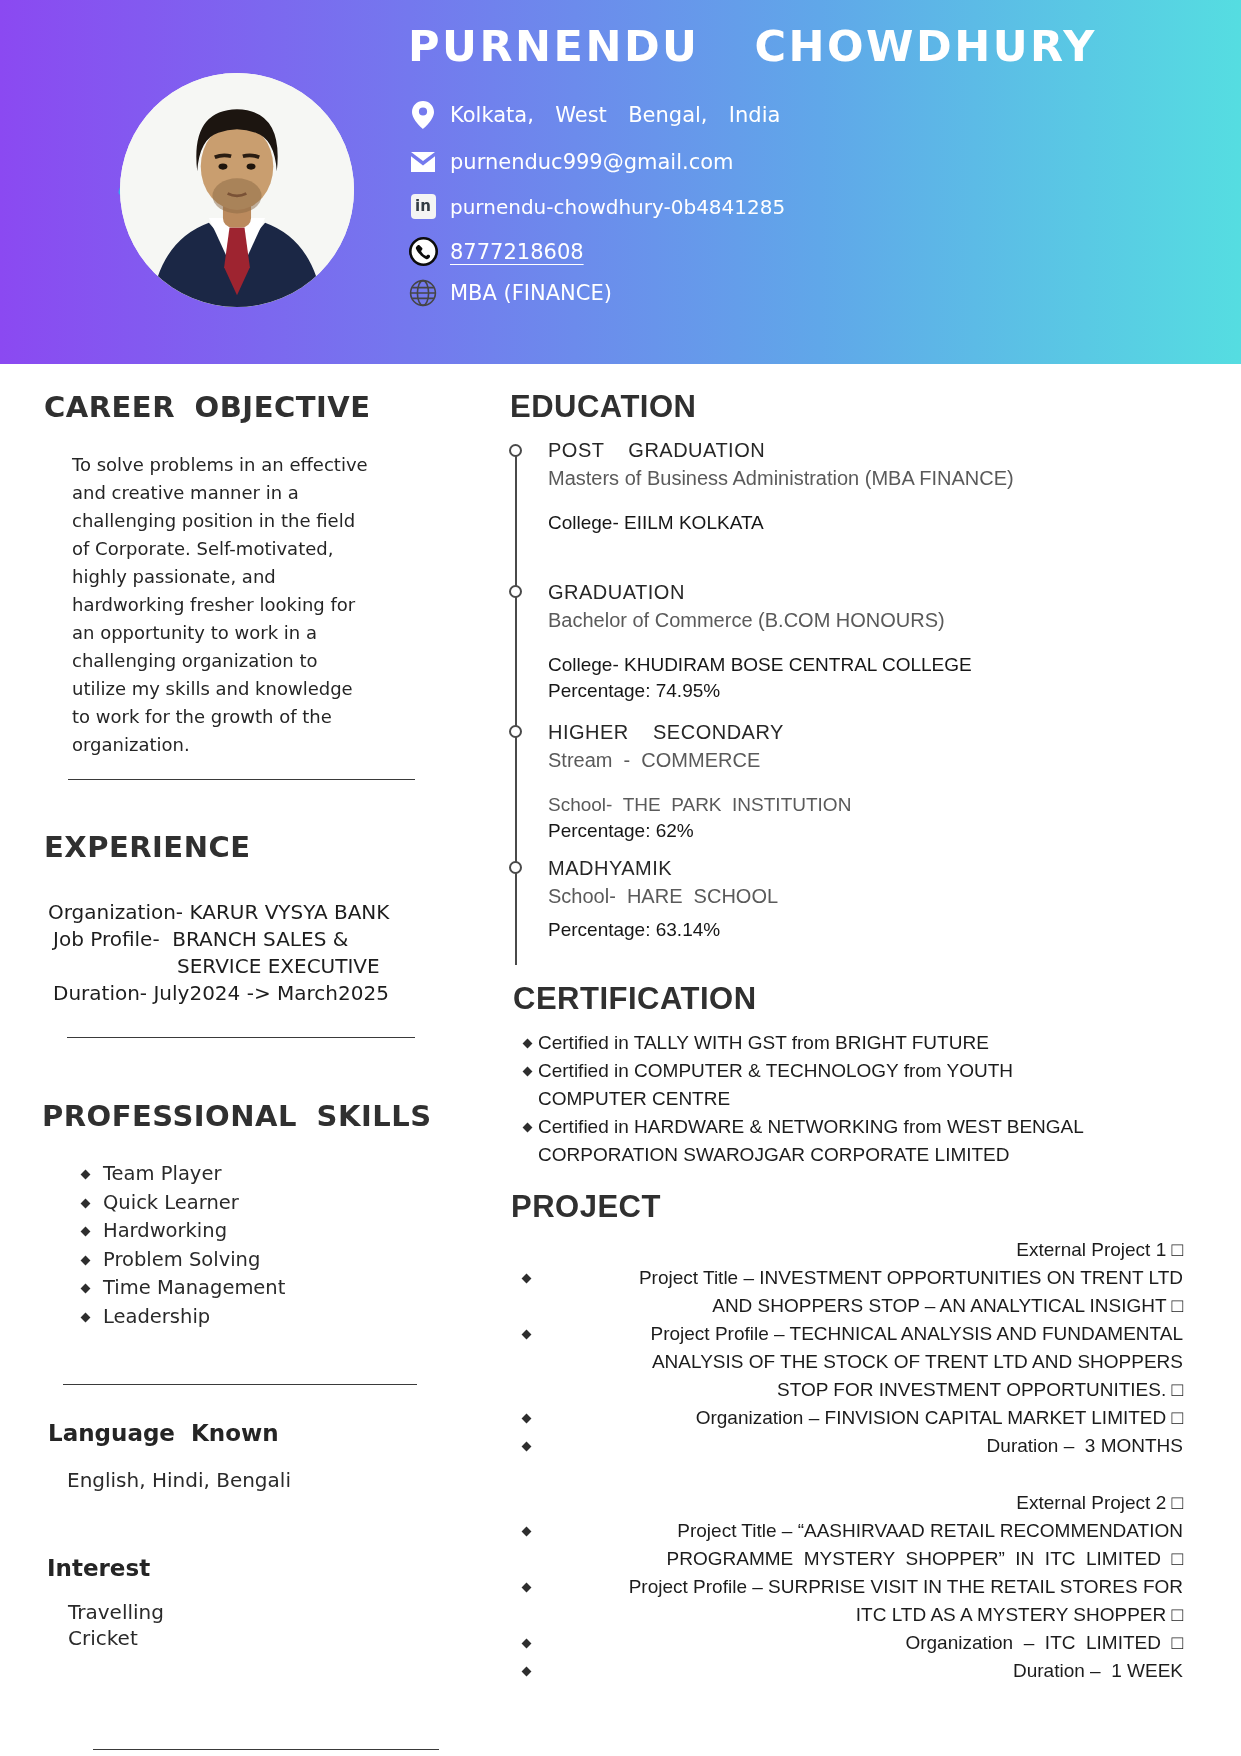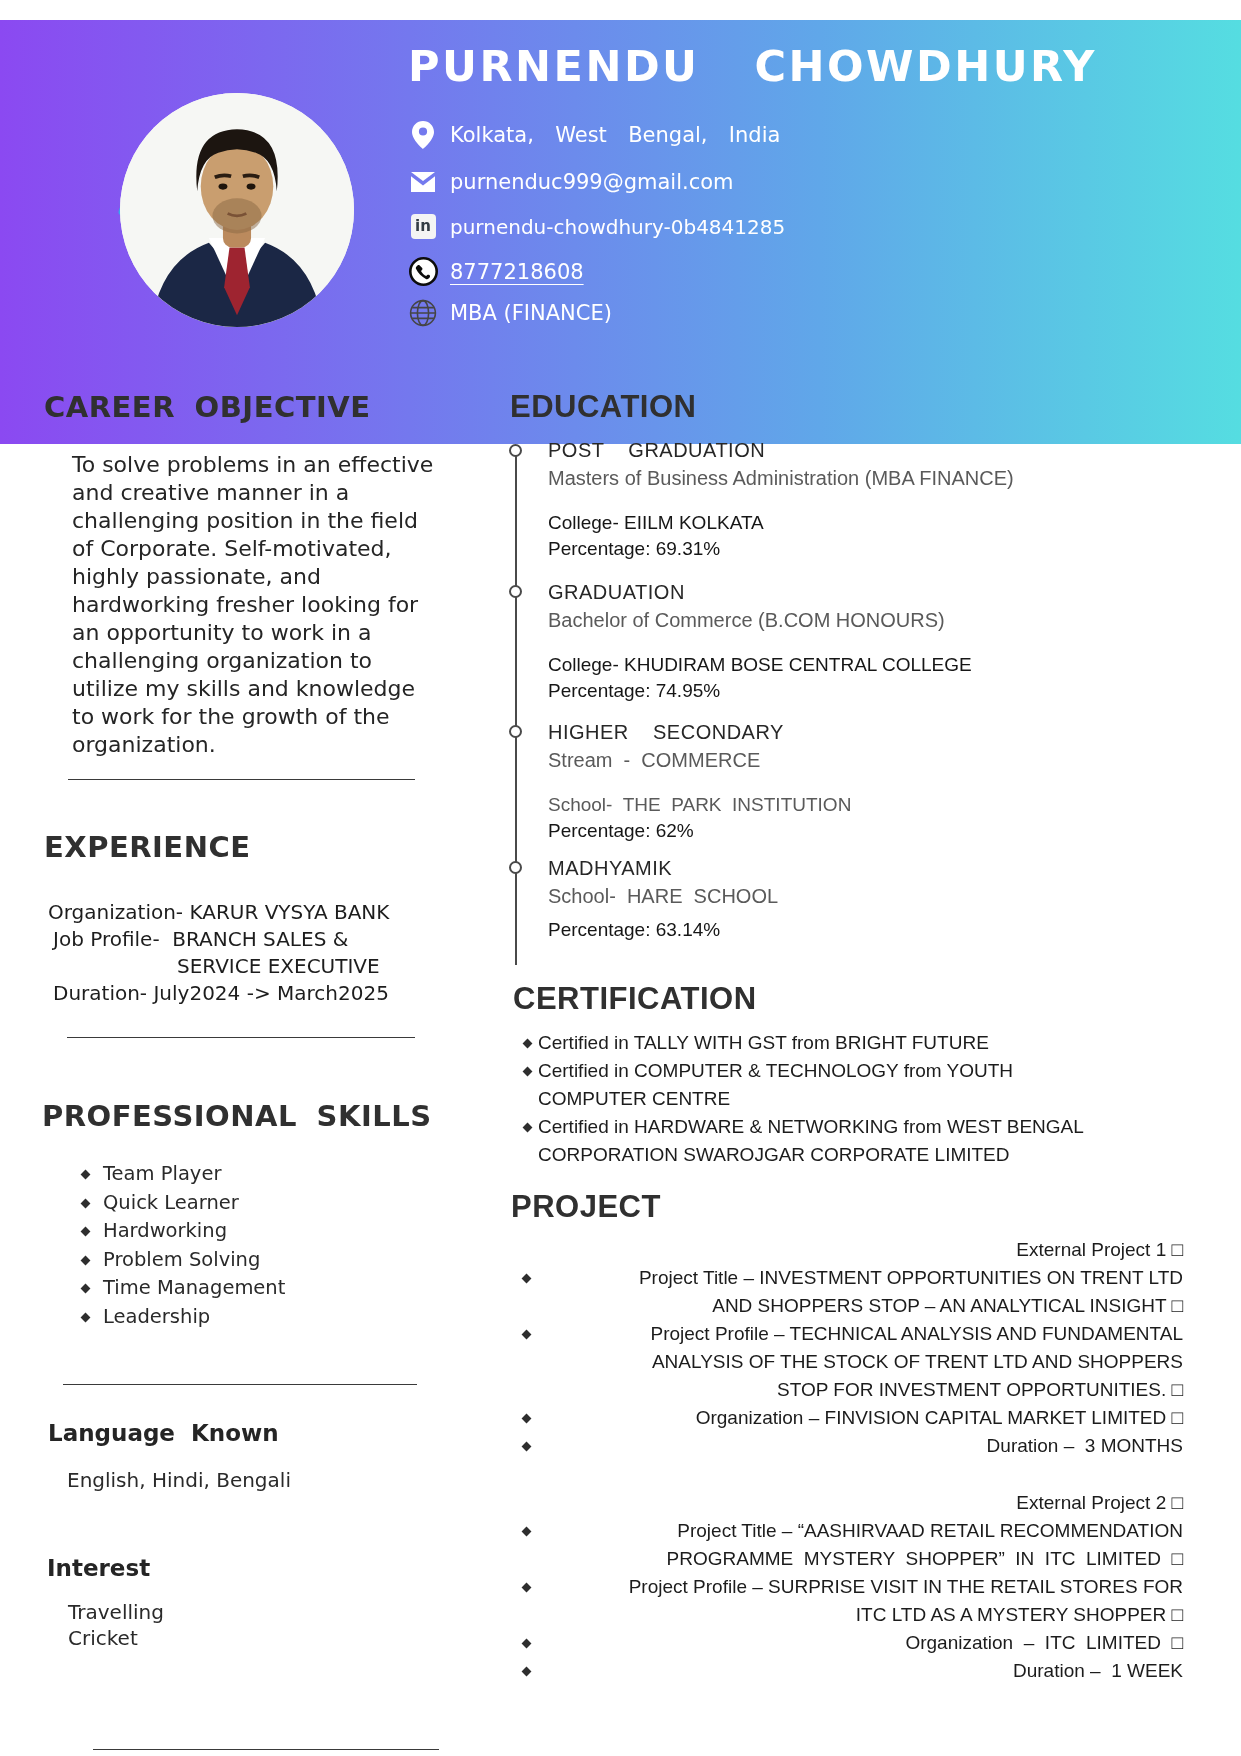--- a/index.html
+++ b/index.html
@@ -1,21 +1,21 @@
 <!DOCTYPE html>
 <html><head>
 <meta charset="utf-8">
 <style>
   html,body{margin:0;padding:0;background:#ffffff;}
   body{width:1241px;height:1756px;position:relative;font-family:"DejaVu Sans",sans-serif;}
   .page{position:absolute;left:0;top:0;width:1241px;height:1756px;background:#ffffff;overflow:hidden;}
 
   
-  .hdr{position:absolute;left:0;top:0;width:1241px;height:424px;
-       background:linear-gradient(90deg,#8b49f1 0%,#7478ee 33%,#60a7e9 66%,#55dde1 100%);margin-top:20px;}
+  .hdr{position:absolute;left:0;top:0;width:1241px;height:364px;
+       background:linear-gradient(90deg,#8b49f1 0%,#7478ee 33%,#60a7e9 66%,#55dde1 100%);}
   .photo{position:absolute;left:120px;top:73px;width:234px;height:234px;border-radius:50%;
          background:#f6f7f4;overflow:hidden;}
   .photo svg{display:block;width:234px;height:234px;}
   .arc{position:absolute;left:107px;top:60px;width:260px;height:260px;pointer-events:none;}
   .name{position:absolute;left:408px;top:24px;margin:0;color:#ffffff;
         font:bold 43px/44px "DejaVu Sans",sans-serif;letter-spacing:2.5px;word-spacing:10px;white-space:pre;}
   .crow{position:absolute;left:407px;display:flex;align-items:center;color:#ffffff;}
   .cicon{width:32px;display:flex;justify-content:center;align-items:center;flex:0 0 32px;}
   .ctext{margin-left:11px;font-size:21px;white-space:pre;}
   .ctext.sm{font-size:20px;}
@@ -24,21 +24,21 @@
   .in-badge{width:25px;height:25px;border-radius:4px;background:#f4f4f4;display:flex;align-items:center;
             justify-content:center;font:bold 15px/15px "DejaVu Sans",sans-serif;color:#333c44;}
 
   
   .h2{position:absolute;margin:0;color:#303030;font:bold 29px/34px "DejaVu Sans",sans-serif;
       letter-spacing:0.5px;word-spacing:9px;white-space:pre;}
   .h3{position:absolute;margin:0;color:#252525;font:bold 23px/28px "DejaVu Sans",sans-serif;white-space:pre;}
   .divider{position:absolute;height:0;border-top:1.6px solid #3a3a3a;}
 
   
-  .obj{position:absolute;left:72px;top:451px;width:360px;color:#252525;font-size:22px;}
+  .obj{position:absolute;left:72px;top:451px;width:360px;color:#252525;font-size:18px;}
   .obj div{line-height:28px;white-space:pre;}
   .exp{position:absolute;left:48px;top:899px;color:#1d1d1d;font-size:20px;}
   .exp div{line-height:27px;white-space:pre;}
   .exp .ind1{margin-left:5px;}
   .exp .ind2{margin-left:129px;}
   .skills{position:absolute;left:82px;top:1160px;font-size:19.5px;color:#2a2a2a;}
   .skill{position:relative;padding-left:21px;line-height:28.5px;white-space:pre;}
   .dia{position:absolute;left:0;top:11px;width:7px;height:7px;background:#2e2e2e;transform:rotate(45deg);}
   .langs{position:absolute;left:67px;top:1467px;font-size:20px;line-height:26px;color:#2a2a2a;white-space:pre;}
   .interests{position:absolute;left:68px;top:1599px;font-size:20px;color:#2a2a2a;}
@@ -205,21 +205,20 @@
   <div class="timeline"></div>
   <span class="tdot" style="top:444px;"></span>
   <span class="tdot" style="top:585px;"></span>
   <span class="tdot" style="top:725px;"></span>
   <span class="tdot" style="top:861px;"></span>
 
   <div class="edu" style="top:438px;">
     <div class="edu-level">POST    GRADUATION</div>
     <div class="edu-sub">Masters of Business Administration (MBA FINANCE)</div>
     <div class="edu-detail">College- EIILM KOLKATA</div>
-    <div class="edu-pct">Percentage: 69.31%</div>
   </div>
 
   <div class="edu" style="top:580px;">
     <div class="edu-level">GRADUATION</div>
     <div class="edu-sub">Bachelor of Commerce (B.COM HONOURS)</div>
     <div class="edu-detail">College- KHUDIRAM BOSE CENTRAL COLLEGE</div>
     <div class="edu-pct">Percentage: 74.95%</div>
   </div>
 
   <div class="edu" style="top:720px;">

